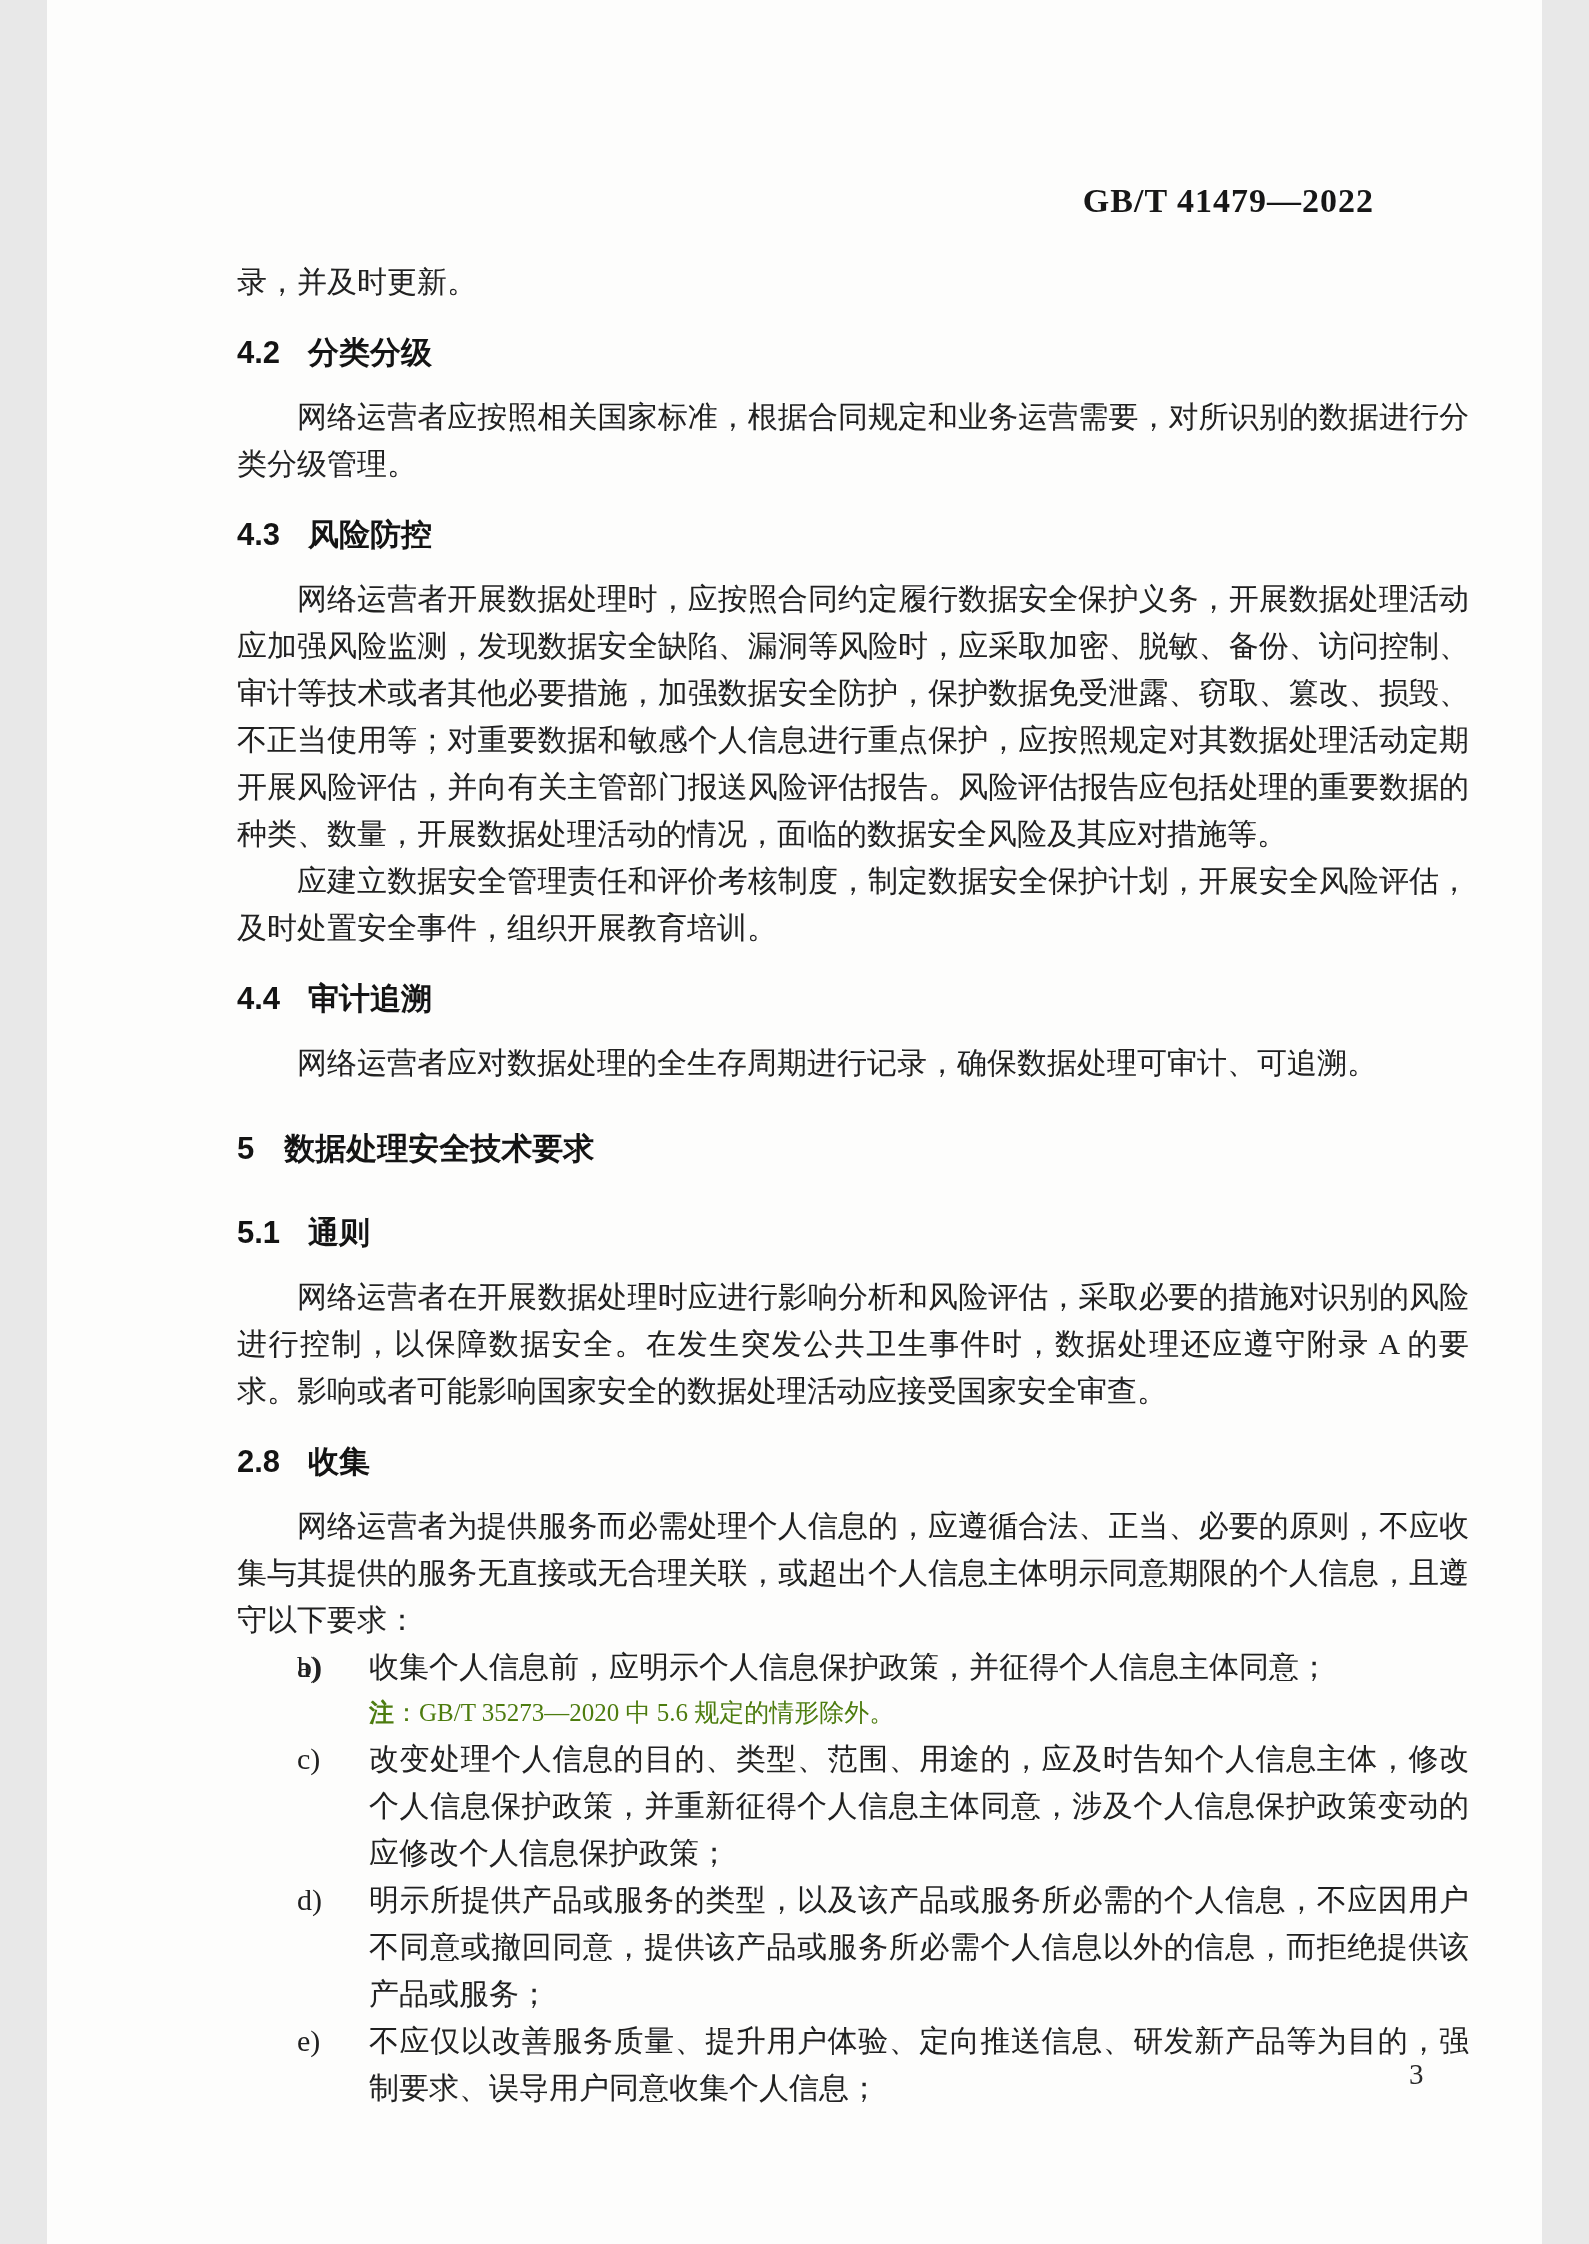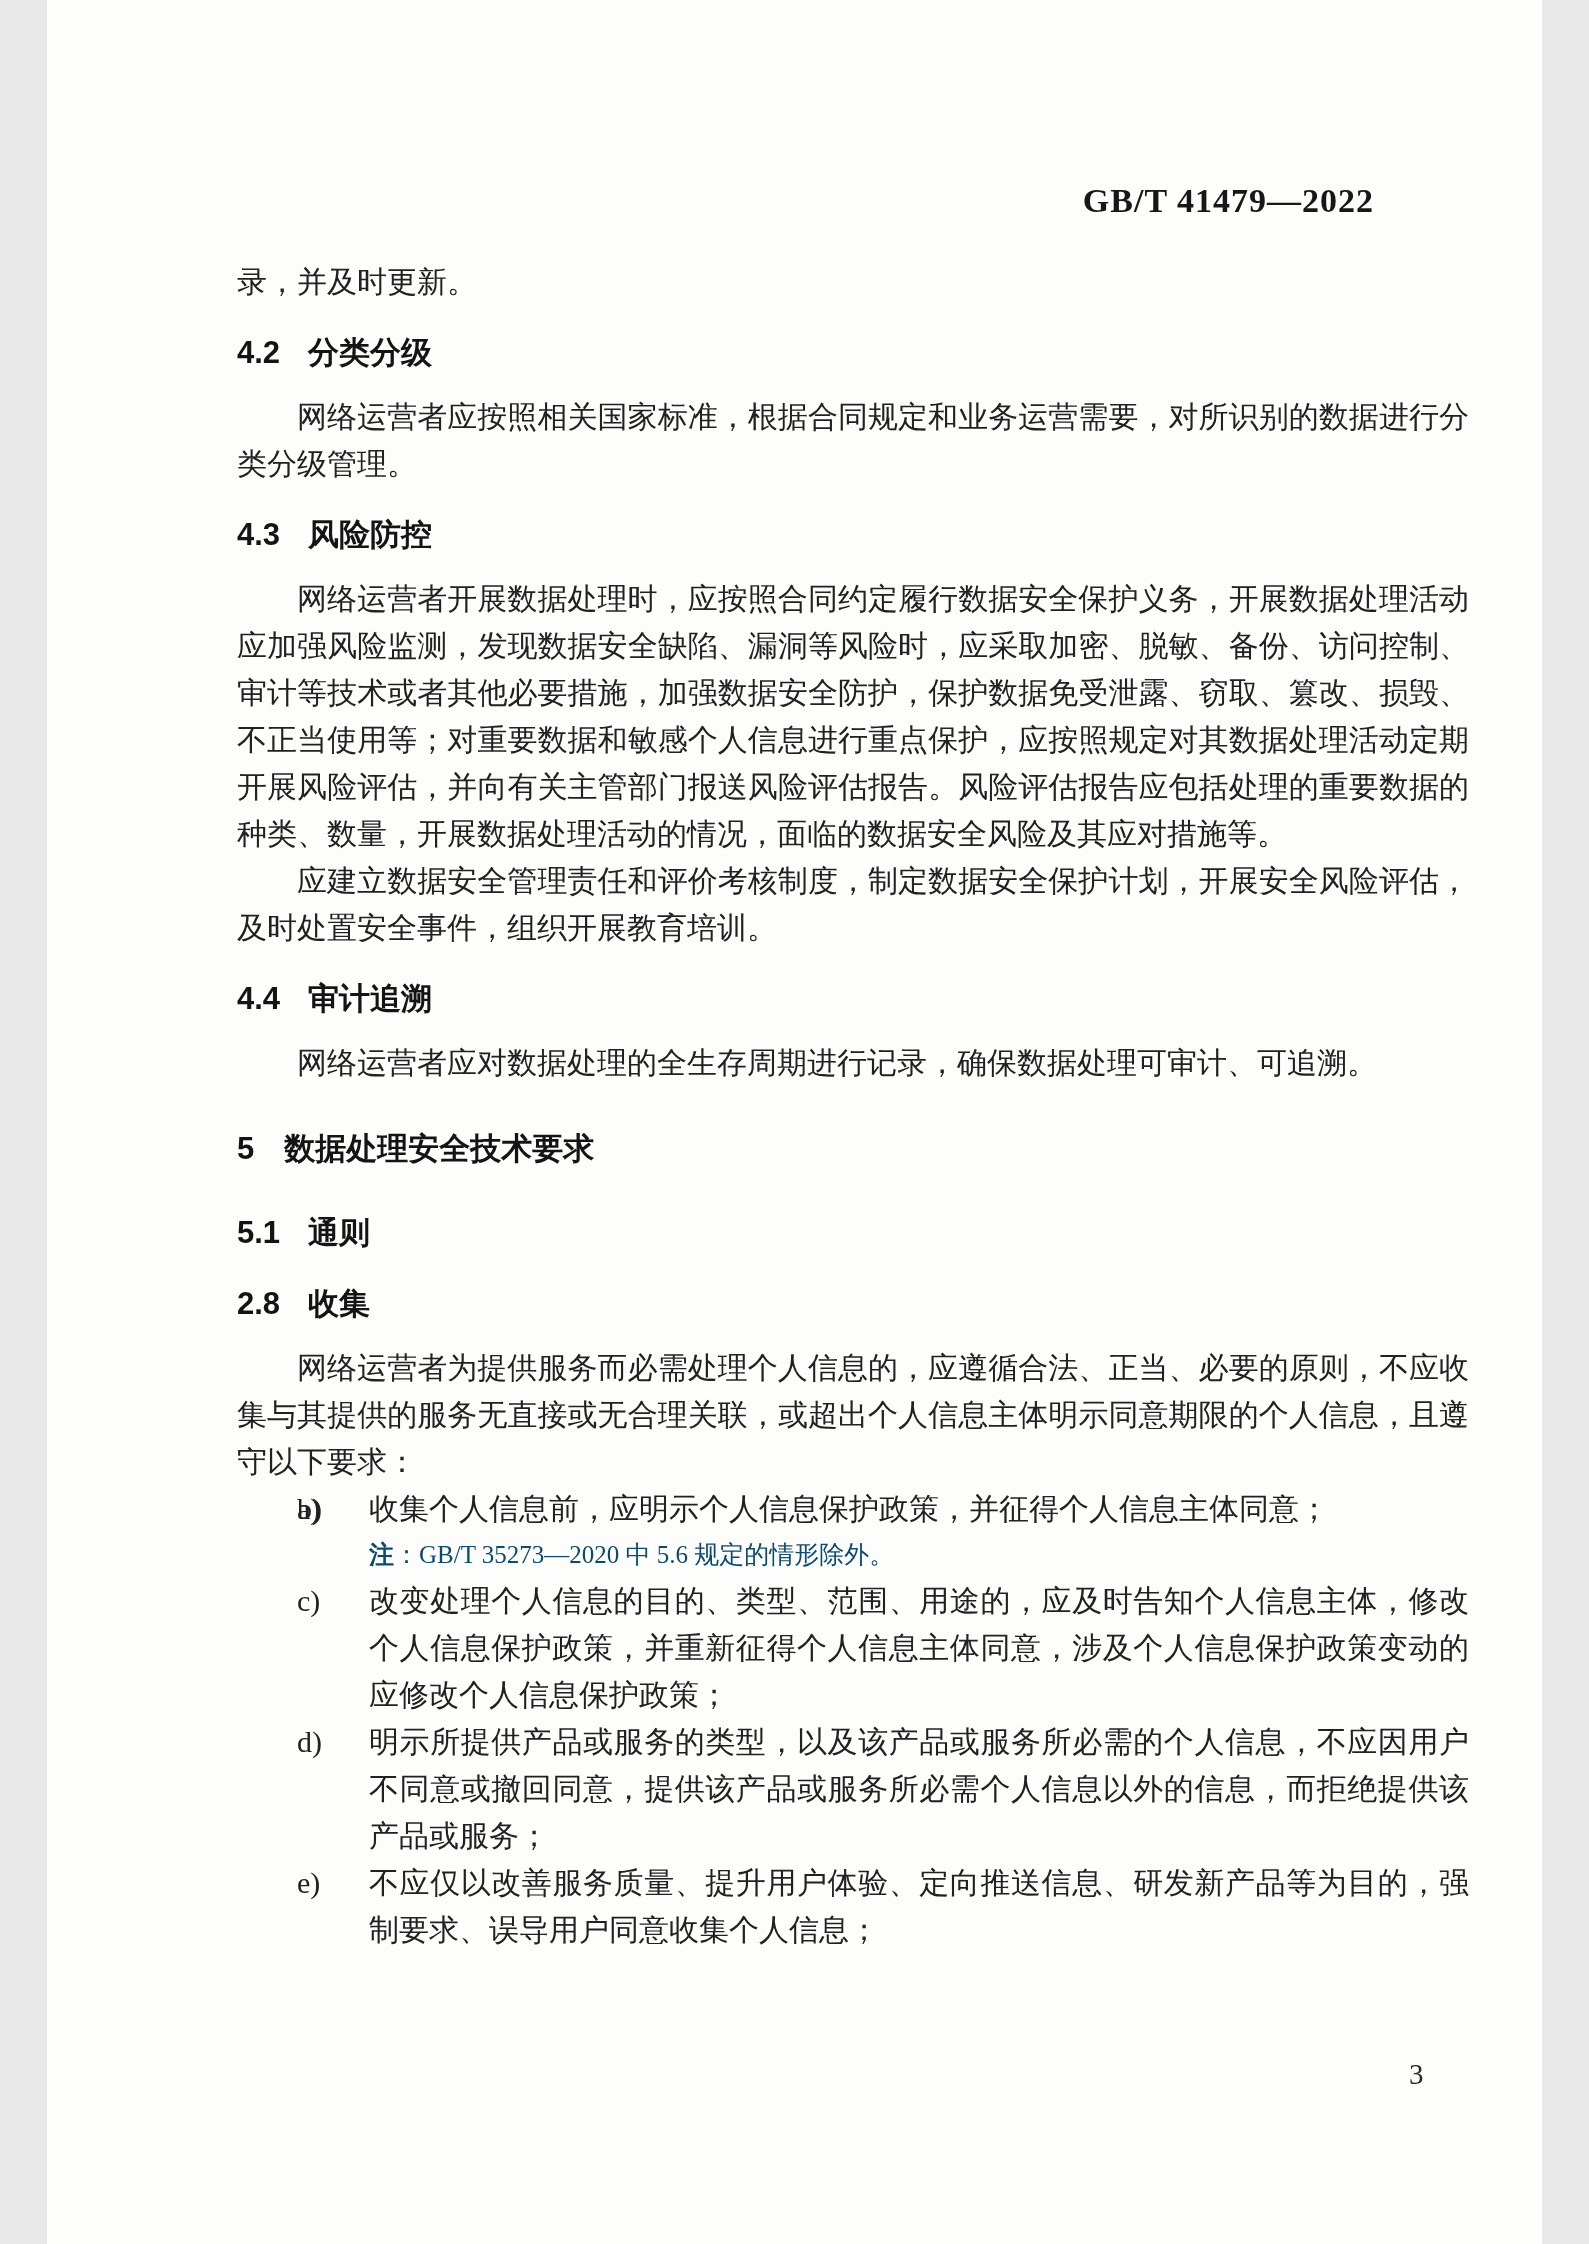--- a/index.html
+++ b/index.html
@@ -73,21 +73,21 @@
     position: absolute;
     left: 60px;
     top: 0;
     text-align: left;
   }
   .list-note {
     margin: 0;
     padding-left: 132px;
     font-size: 25px;
     line-height: 45px;
-    color: #0c4a6e;
+    color: #4d7c0f;
     text-align: left;
   }
   .note-label {
     font-family: "Liberation Sans", "DejaVu Sans", sans-serif;
     font-weight: bold;
   }
   .page-number {
     position: absolute;
     left: 1362px;
     top: 2058px;
@@ -127,20 +127,21 @@
 
     <div class="chapter-heading">
       <span class="sec-num">5</span>
       <span class="sec-title">数据处理安全技术要求</span>
     </div>
 
     <div class="sec-heading after-chapter">
       <span class="sec-num">5.1</span>
       <span class="sec-title">通则</span>
     </div>
+    <p class="body-text">网络运营者在开展数据处理时应进行影响分析和风险评估，采取必要的措施对识别的风险进行控制，以保障数据安全。在发生突发公共卫生事件时，数据处理还应遵守附录 A 的要求。影响或者可能影响国家安全的数据处理活动应接受国家安全审查。</p>
 
     <div class="sec-heading">
       <span class="sec-num">2.8</span>
       <span class="sec-title">收集</span>
     </div>
     <p class="body-text">网络运营者为提供服务而必需处理个人信息的，应遵循合法、正当、必要的原则，不应收集与其提供的服务无直接或无合理关联，或超出个人信息主体明示同意期限的个人信息，且遵守以下要求：</p>
 
     <ol class="list">
       <li class="list-item">
         <span class="list-marker">a)</span>

